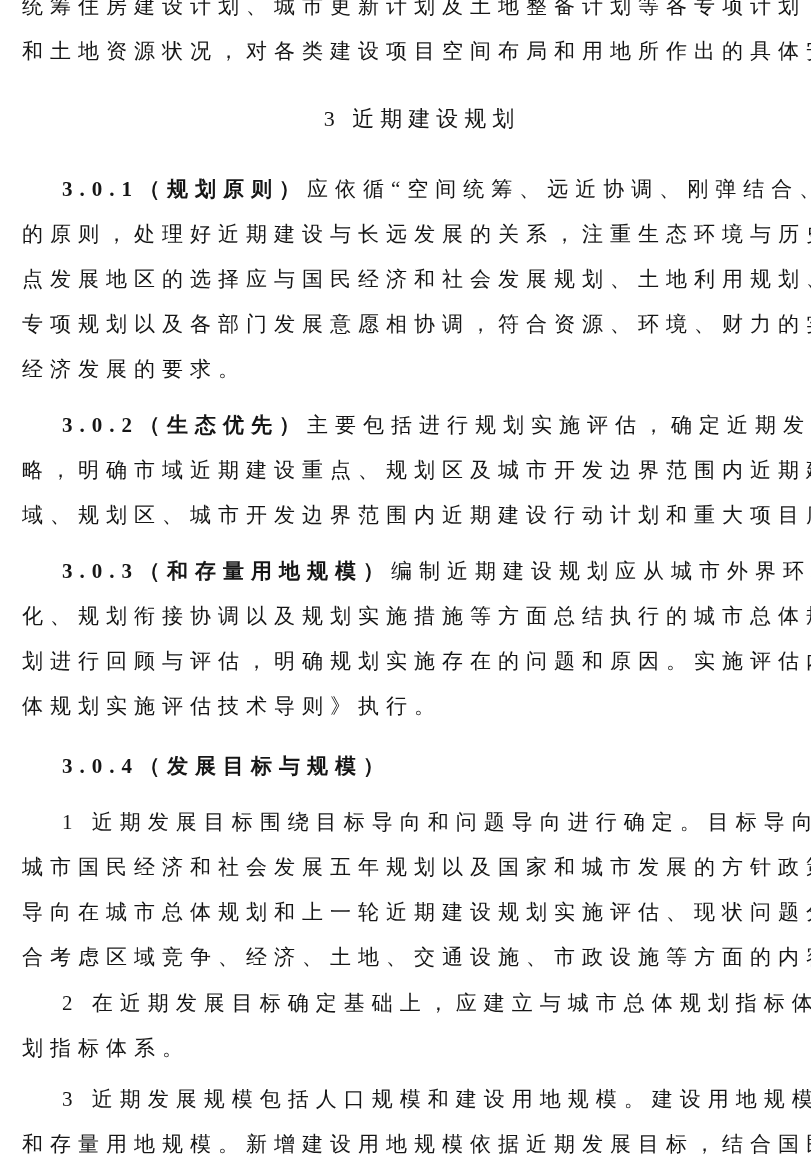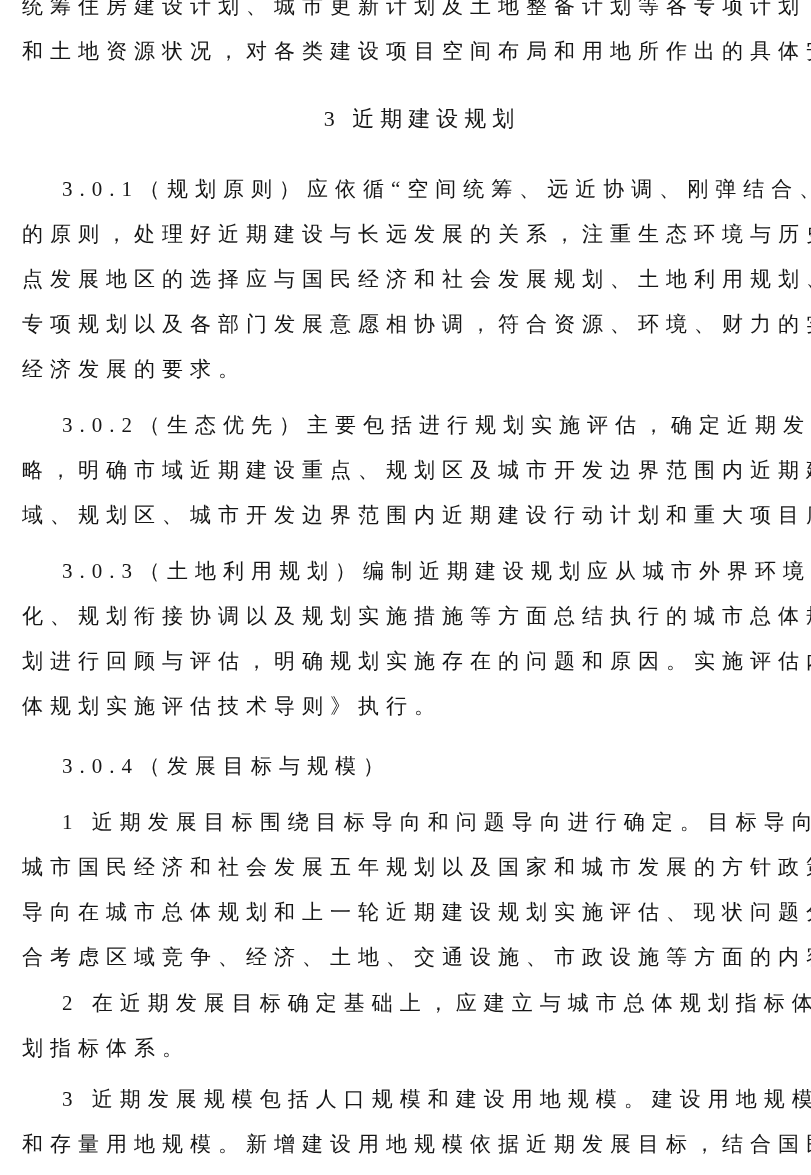--- a/index.html
+++ b/index.html
@@ -25,21 +25,21 @@
     line-height: 45px;
     font-size: 21px;
     letter-spacing: 7px;
     white-space: nowrap;
     overflow: visible;
   }
   .indent {
     padding-left: 40px;
   }
   .bold {
-    font-weight: 400;
+    font-weight: 700;
   }
   .chapter-heading {
     width: 800px;
     height: 45px;
     line-height: 45px;
     font-size: 22px;
     letter-spacing: 6px;
     text-align: center;
     margin-top: 22px;
     white-space: nowrap;
@@ -77,21 +77,21 @@
   <div class="para-302">
     <div class="line indent">
       <span class="bold">3.0.2（生态优先）</span><span>主要包括进行规划实施评估，确定近期发展目标与规模、发展策</span>
     </div>
     <div class="line">略，明确市域近期建设重点、规划区及城市开发边界范围内近期建设重点与布局，确定市</div>
     <div class="line">域、规划区、城市开发边界范围内近期建设行动计划和重大项目库。</div>
   </div>
 
   <div class="para-303">
     <div class="line indent">
-      <span class="bold">3.0.3（土地利用规划）</span><span>编制近期建设规划应从城市外界环境变化、城市发展动力变</span>
+      <span class="bold">3.0.3（和存量用地规模）</span><span>编制近期建设规划应从城市外界环境变化、城市发展动力变</span>
     </div>
     <div class="line">化、规划衔接协调以及规划实施措施等方面总结执行的城市总体规划和上一轮近期建设规</div>
     <div class="line">划进行回顾与评估，明确规划实施存在的问题和原因。实施评估内容按照《安徽省城市总</div>
     <div class="line">体规划实施评估技术导则》执行。</div>
   </div>
 
   <div class="head-304">
     <div class="line indent bold">3.0.4（发展目标与规模）</div>
   </div>
 

